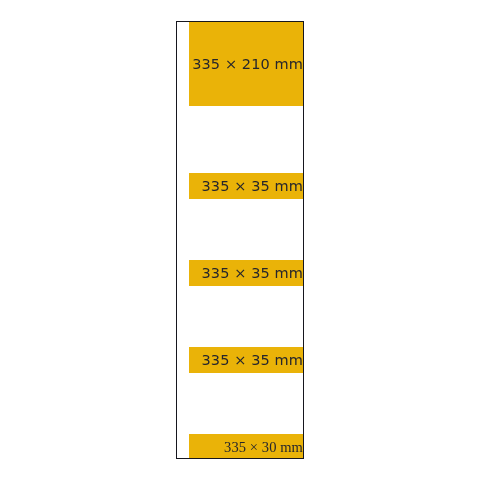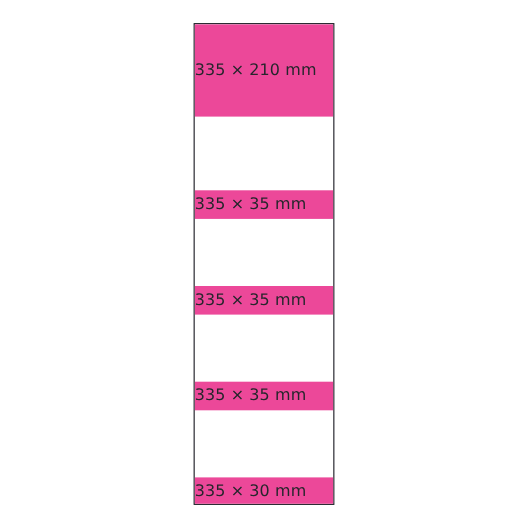--- a/index.html
+++ b/index.html
@@ -30,43 +30,43 @@
     height: 438px;
     background: #ffffff;
     border: 1.6px solid #16161e;
     box-sizing: border-box;
     overflow: hidden;
   }
 
   
   .band {
     position: absolute;
-    left: 0;
+    left: 12px;
     right: 0;
-    background: #ec4899;
+    background: #eab308;
     display: flex;
     align-items: center;
-    justify-content: flex-start;
+    justify-content: flex-end;
     box-sizing: border-box;
   }
 
   .band-label {
     font-size: 14.5px;
     line-height: 1;
     color: #26262c;
     white-space: nowrap;
     letter-spacing: 0.1px;
   }
 
   
   .band-1 { top: 0px;   height: 84px; }
   .band-2 { top: 151px; height: 26px; }
   .band-3 { top: 238px; height: 26px; }
   .band-4 { top: 325px; height: 26px; }
-  .band-5 { top: 412px; height: 26px; }
+  .band-5 { top: 412px; height: 26px; font-family: Liberation Serif, serif; }
 </style>
 </head>
 <body>
 
 <div id="canvas">
 
   <div class="panel">
 
     <div class="band band-1">
       <span class="band-label">335 × 210 mm</span>

